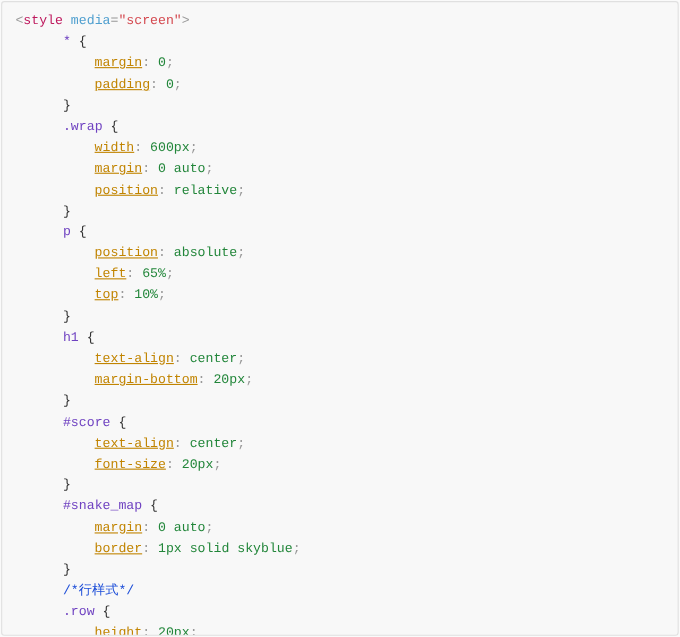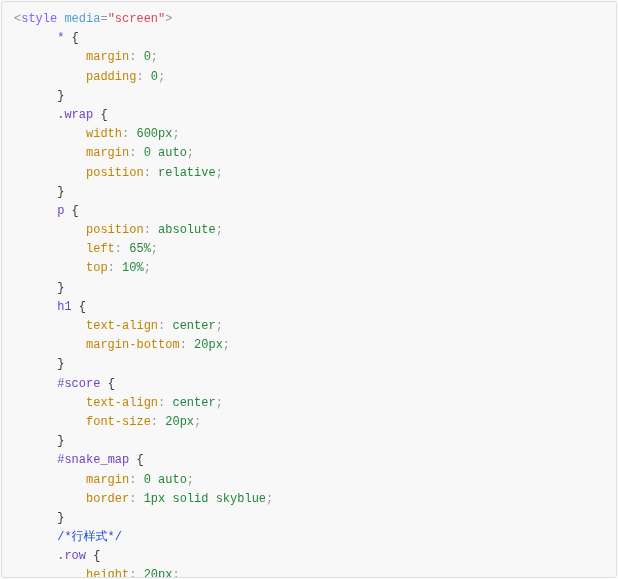--- a/index.html
+++ b/index.html
@@ -18,25 +18,25 @@
   border-radius: 3px;
   padding: 8px 12px;
   margin: 1px;
   width: 616px;
   height: 577px;
   overflow: hidden;
   white-space: pre;
 }
 .line { display: block; }
 .tag-bracket { color: #999; }
-.tag-name { color: #8b5cf6; }
+.tag-name { color: #be185d; }
 .attr-name { color: #4f9fcf; text-align: right; }
 .attr-value { color: #d44950; }
 .css-sel { color: #6f42c1; }
-.css-prop { color: #c18401; }
+.css-prop { color: #c18401; text-decoration: underline; }
 .css-val { color: #22863a; }
 .css-punct { color: #999; }
 .css-comment { color: #1d4ed8; }
 .css-brace { color: #333; }
 </style>
 </head>
 <body>
 
 <div class="code-block" id="code-root"><span class="line"><span class="tag-bracket">&lt;</span><span class="tag-name">style</span> <span class="attr-name">media</span><span class="tag-bracket">=</span><span class="attr-value">"screen"</span><span class="tag-bracket">&gt;</span></span><span class="line">      <span class="css-sel">*</span><span class="css-brace"> {</span></span><span class="line">          <span class="css-prop">margin</span><span class="css-punct">: </span><span class="css-val">0</span><span class="css-punct">;</span></span><span class="line">          <span class="css-prop">padding</span><span class="css-punct">: </span><span class="css-val">0</span><span class="css-punct">;</span></span><span class="line">      <span class="css-brace">}</span></span><span class="line">      <span class="css-sel">.wrap</span><span class="css-brace"> {</span></span><span class="line">          <span class="css-prop">width</span><span class="css-punct">: </span><span class="css-val">600px</span><span class="css-punct">;</span></span><span class="line">          <span class="css-prop">margin</span><span class="css-punct">: </span><span class="css-val">0 auto</span><span class="css-punct">;</span></span><span class="line">          <span class="css-prop">position</span><span class="css-punct">: </span><span class="css-val">relative</span><span class="css-punct">;</span></span><span class="line">      <span class="css-brace">}</span></span><span class="line">      <span class="css-sel">p</span><span class="css-brace"> {</span></span><span class="line">          <span class="css-prop">position</span><span class="css-punct">: </span><span class="css-val">absolute</span><span class="css-punct">;</span></span><span class="line">          <span class="css-prop">left</span><span class="css-punct">: </span><span class="css-val">65%</span><span class="css-punct">;</span></span><span class="line">          <span class="css-prop">top</span><span class="css-punct">: </span><span class="css-val">10%</span><span class="css-punct">;</span></span><span class="line">      <span class="css-brace">}</span></span><span class="line">      <span class="css-sel">h1</span><span class="css-brace"> {</span></span><span class="line">          <span class="css-prop">text-align</span><span class="css-punct">: </span><span class="css-val">center</span><span class="css-punct">;</span></span><span class="line">          <span class="css-prop">margin-bottom</span><span class="css-punct">: </span><span class="css-val">20px</span><span class="css-punct">;</span></span><span class="line">      <span class="css-brace">}</span></span><span class="line">      <span class="css-sel">#score</span><span class="css-brace"> {</span></span><span class="line">          <span class="css-prop">text-align</span><span class="css-punct">: </span><span class="css-val">center</span><span class="css-punct">;</span></span><span class="line">          <span class="css-prop">font-size</span><span class="css-punct">: </span><span class="css-val">20px</span><span class="css-punct">;</span></span><span class="line">      <span class="css-brace">}</span></span><span class="line">      <span class="css-sel">#snake_map</span><span class="css-brace"> {</span></span><span class="line">          <span class="css-prop">margin</span><span class="css-punct">: </span><span class="css-val">0 auto</span><span class="css-punct">;</span></span><span class="line">          <span class="css-prop">border</span><span class="css-punct">: </span><span class="css-val">1px solid skyblue</span><span class="css-punct">;</span></span><span class="line">      <span class="css-brace">}</span></span><span class="line">      <span class="css-comment">/*行样式*/</span></span><span class="line">      <span class="css-sel">.row</span><span class="css-brace"> {</span></span><span class="line">          <span class="css-prop">height</span><span class="css-punct">: </span><span class="css-val">20px</span><span class="css-punct">;</span></span></div>
 

